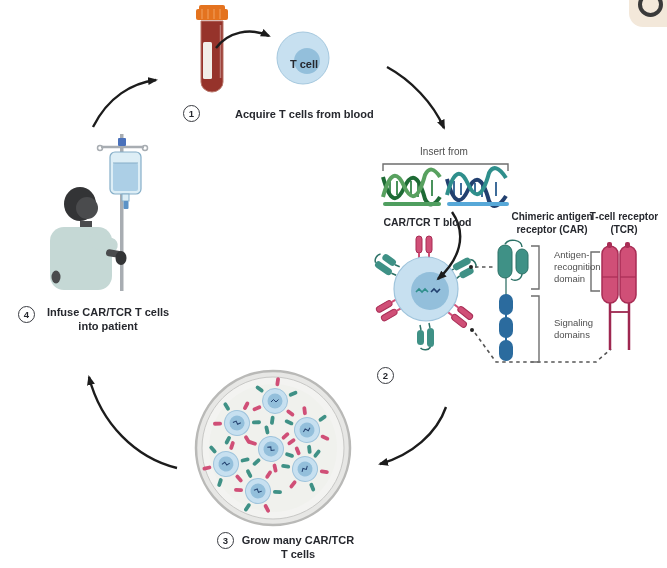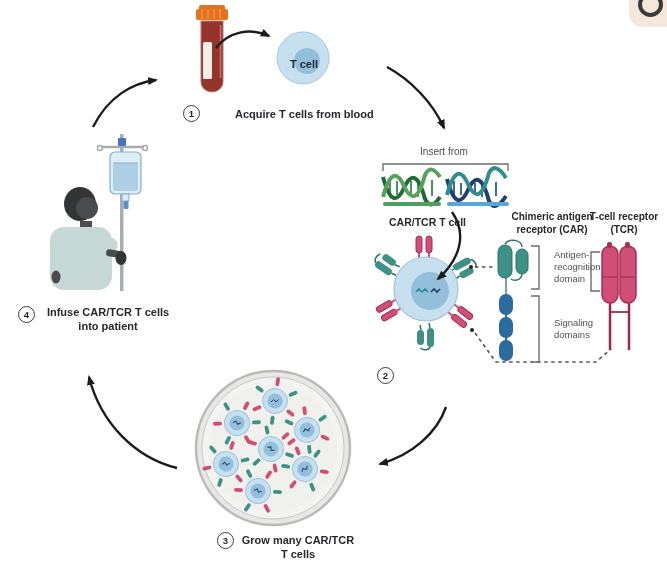--- a/index.html
+++ b/index.html
@@ -209,21 +209,21 @@
       </g>
     </g>
   </svg>
 
   <div class="lbl center" style="left:278px;top:11px;width:52px;margin-top:46px;">T cell</div>
 
   <div class="badge" style="left:183px;top:105px;">1</div>
   <div class="lbl" style="left:207px;top:107px;width:180px;margin-left:28px;">Acquire T cells from blood</div>
 
   <div class="lbl center gray" style="left:398px;top:145px;width:92px;font-size:10px;">Insert from</div>
-  <div class="lbl center" style="left:375px;top:216px;width:105px;font-size:10.5px;">CAR/TCR T cell</div>
+  <div class="lbl center" style="left:375px;top:216px;width:105px;font-size:10.5px;">CAR/TCR T blood</div>
 
   <div class="heading" style="left:496px;top:211px;width:112px;">Chimeric antigen receptor (CAR)</div>
   <div class="heading" style="left:580px;top:211px;width:88px;">T-cell receptor (TCR)</div>
 
   <div class="domain-lbl" style="left:546px;top:249px;width:62px;">Antigen-recognition domain</div>
   <div class="domain-lbl" style="left:546px;top:317px;width:58px;">Signaling domains</div>
 
   <div class="badge" style="left:377px;top:367px;">2</div>
 
   <div class="badge" style="left:217px;top:532px;">3</div>

